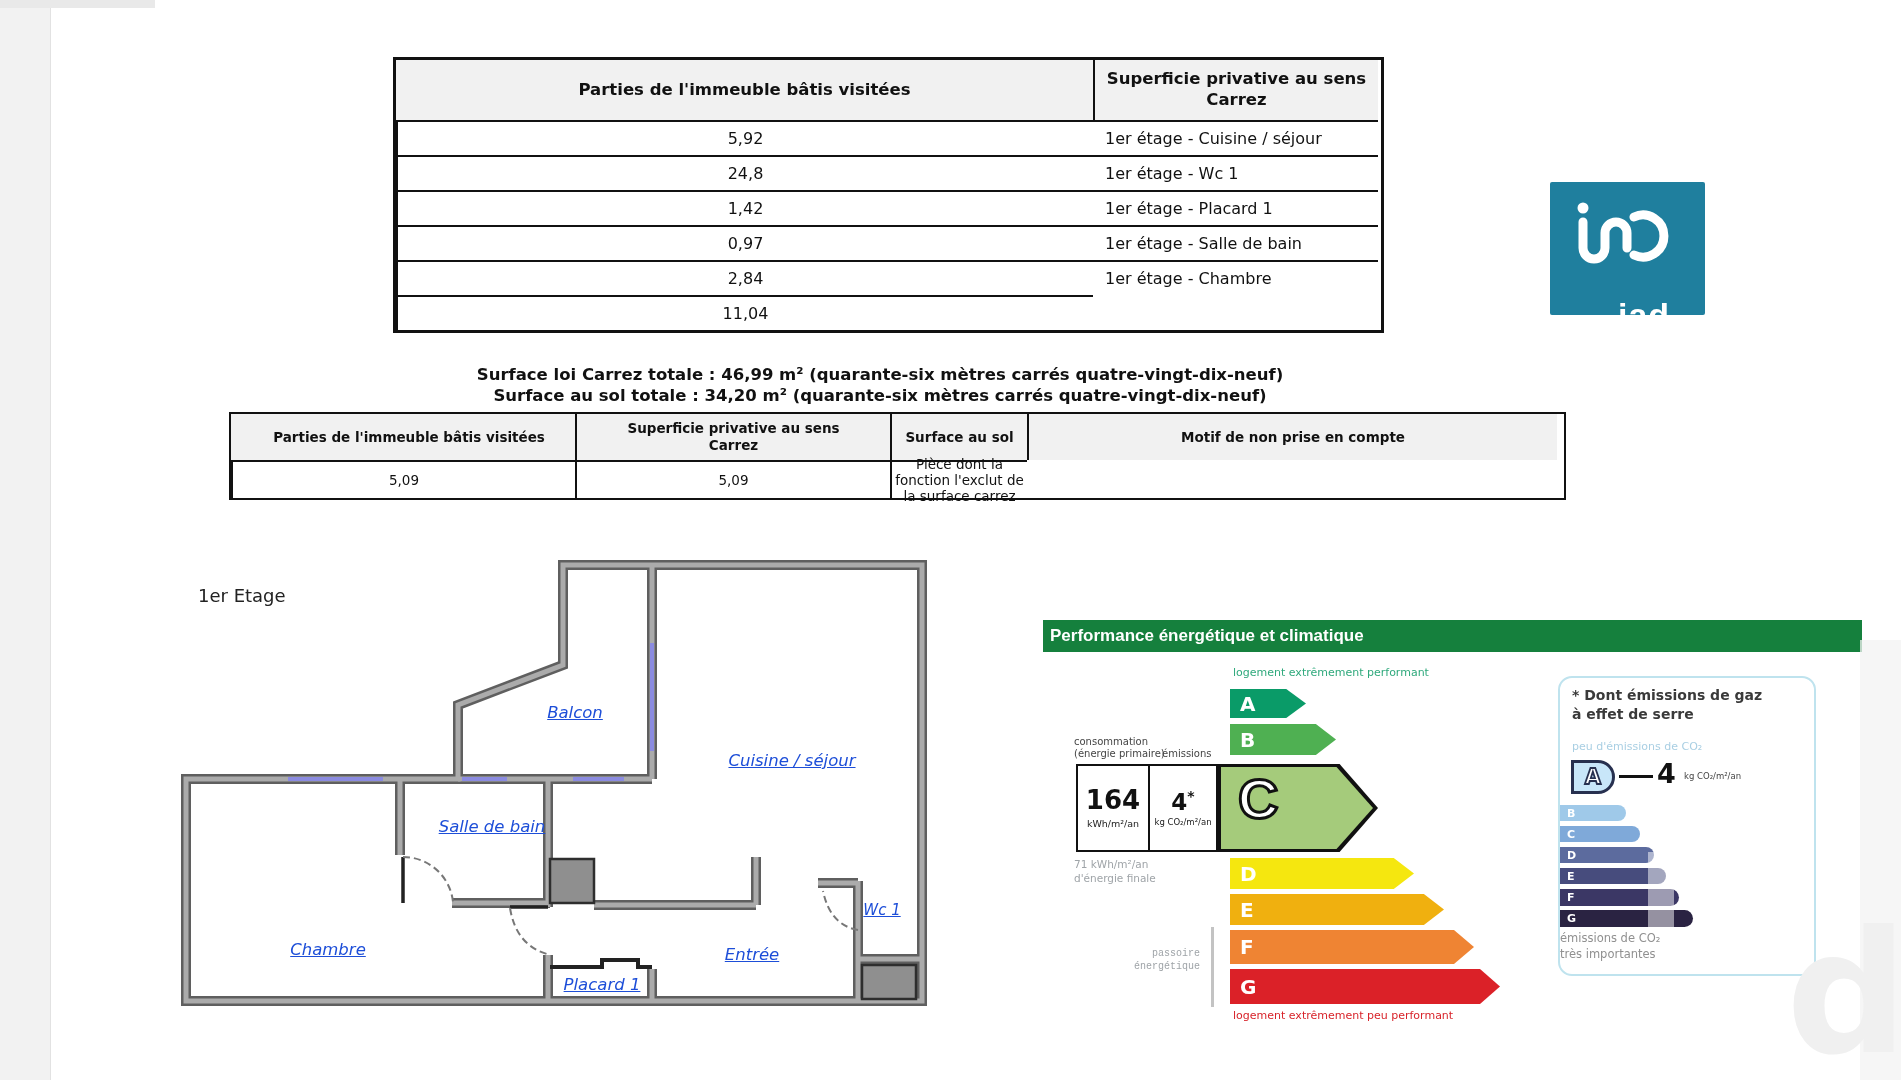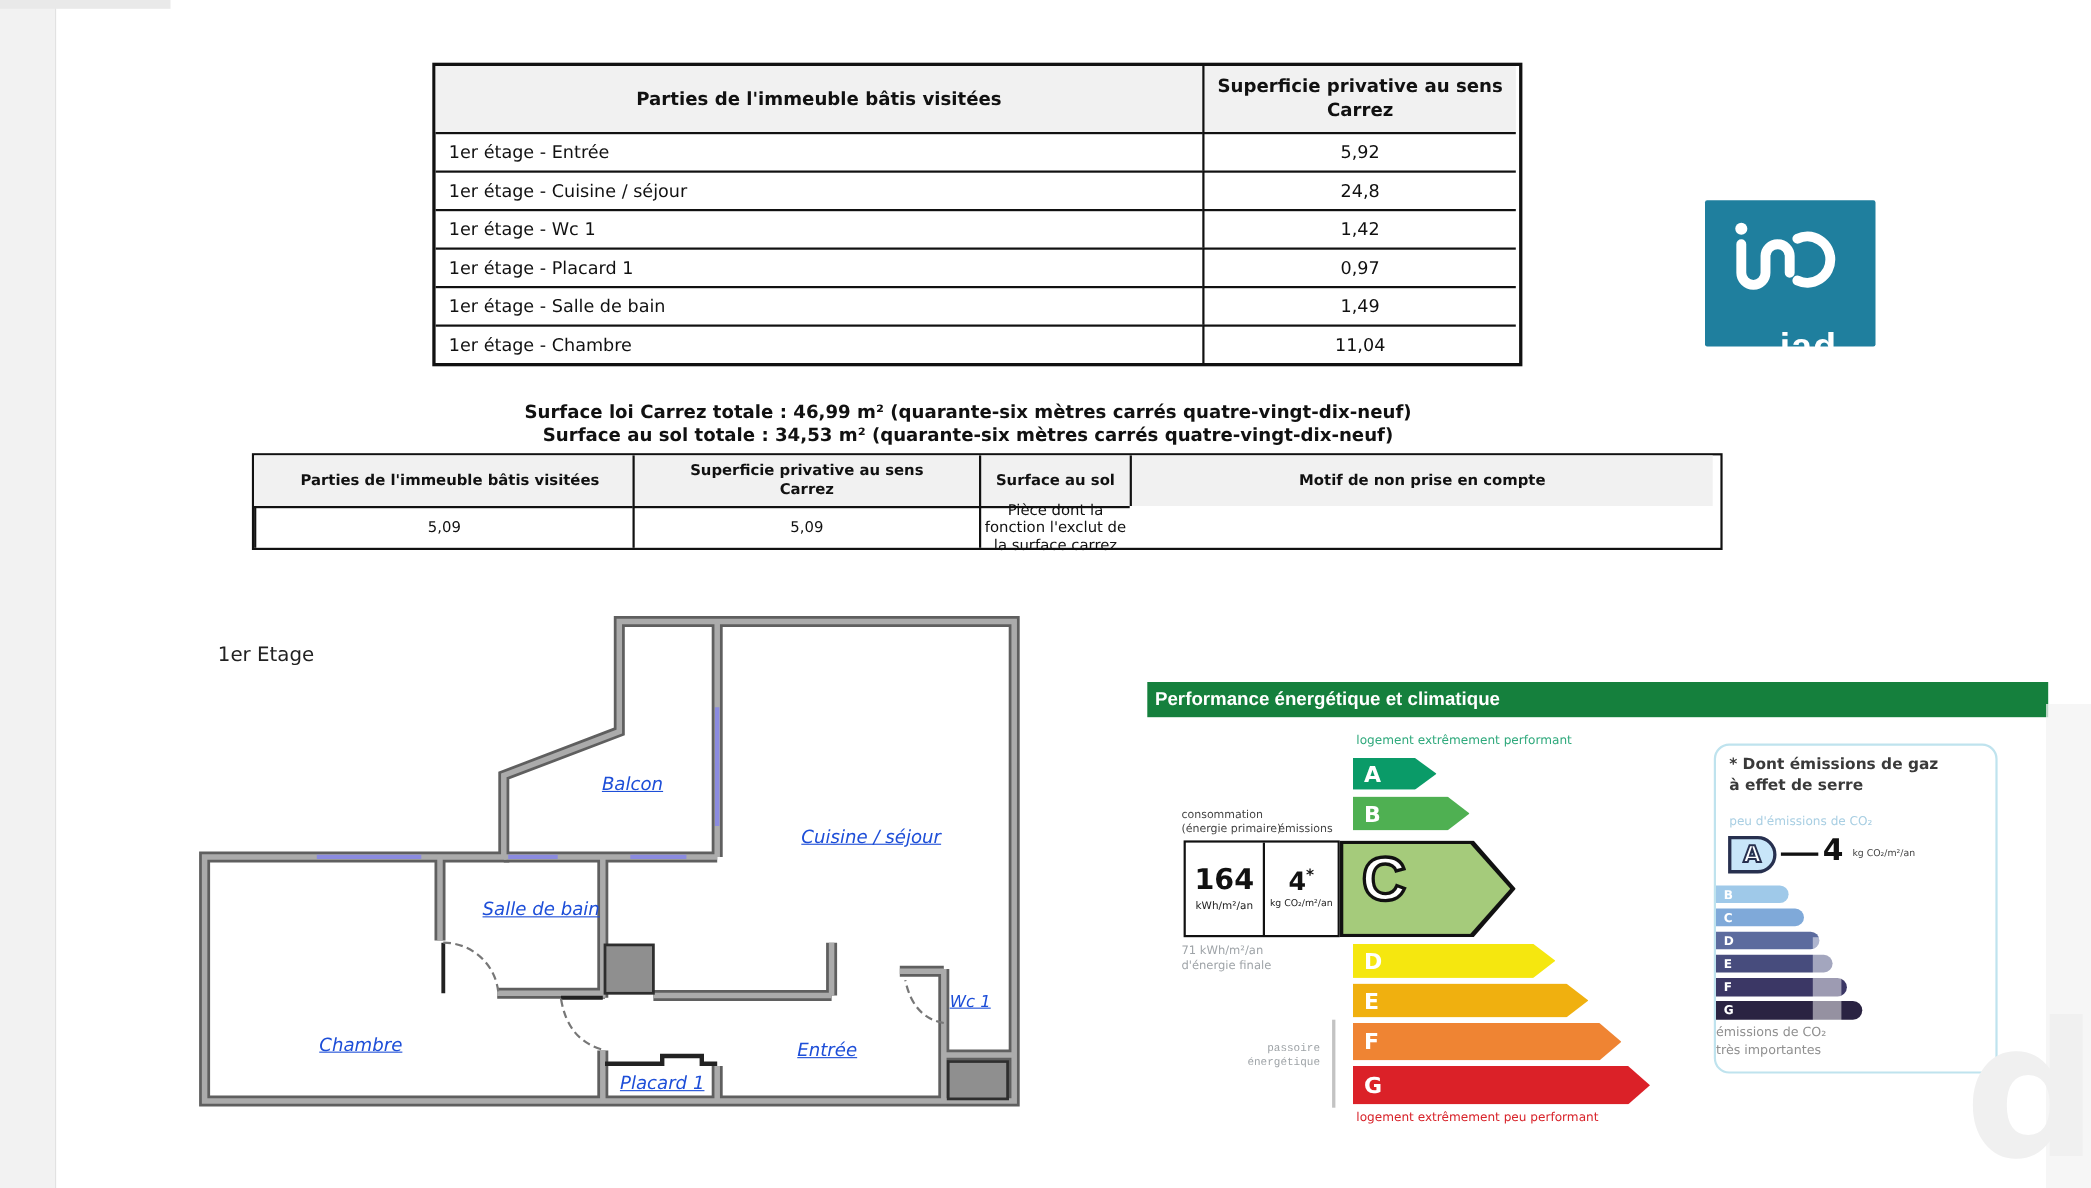--- a/index.html
+++ b/index.html
@@ -119,48 +119,47 @@
 </head>
 <body>
 
 <div class="abs left-strip"></div>
 <div class="abs top-strip"></div>
 
 <div class="abs t1">
   <div class="cell head">Parties de l'immeuble bâtis visitées</div>
   <div class="cell head c2">Superficie privative au sens Carrez</div>
 
-  <div class="cell name">1er étage - Entrée</div>
   <div class="cell c2">5,92</div>
   <div class="cell name">1er étage - Cuisine / séjour</div>
   <div class="cell c2">24,8</div>
   <div class="cell name">1er étage - Wc 1</div>
   <div class="cell c2">1,42</div>
   <div class="cell name">1er étage - Placard 1</div>
   <div class="cell c2">0,97</div>
   <div class="cell name">1er étage - Salle de bain</div>
-  <div class="cell c2">1,49</div>
+  <div class="cell c2">2,84</div>
   <div class="cell name">1er étage - Chambre</div>
   <div class="cell c2">11,04</div>
 </div>
 
 <div class="abs logo">
   <svg width="115" height="70" viewBox="0 0 115 70">
     <g fill="none" stroke="#ffffff" stroke-width="9" stroke-linecap="round">
       <circle cx="11" cy="8" r="5.5" fill="#ffffff" stroke="none"></circle>
       <path d="M11,22 V48 A11,11 0 0 0 33,48 V33 A11,11 0 0 1 55,33 V48"></path>
       <path d="M62,55 A21,21 0 1 0 62,17"></path>
     </g>
   </svg>
   <span class="txt">iad</span>
 </div>
 
 <div class="abs totals">
   <div>Surface loi Carrez totale : 46,99 m² (quarante-six mètres carrés quatre-vingt-dix-neuf)</div>
-  <div>Surface au sol totale : 34,53 m² (quarante-six mètres carrés quatre-vingt-dix-neuf)</div>
+  <div>Surface au sol totale : 34,20 m² (quarante-six mètres carrés quatre-vingt-dix-neuf)</div>
 </div>
 
 <div class="abs t2g">
   <div class="cell head name" style="justify-content:center;">Parties de l'immeuble bâtis visitées</div>
   <div class="cell head cl" style="padding:0 40px;">Superficie privative au sens Carrez</div>
   <div class="cell head cl">Surface au sol</div>
   <div class="cell head cl">Motif de non prise en compte</div>
 
   <div class="cell cl">5,09</div>
   <div class="cell cl">5,09</div>

